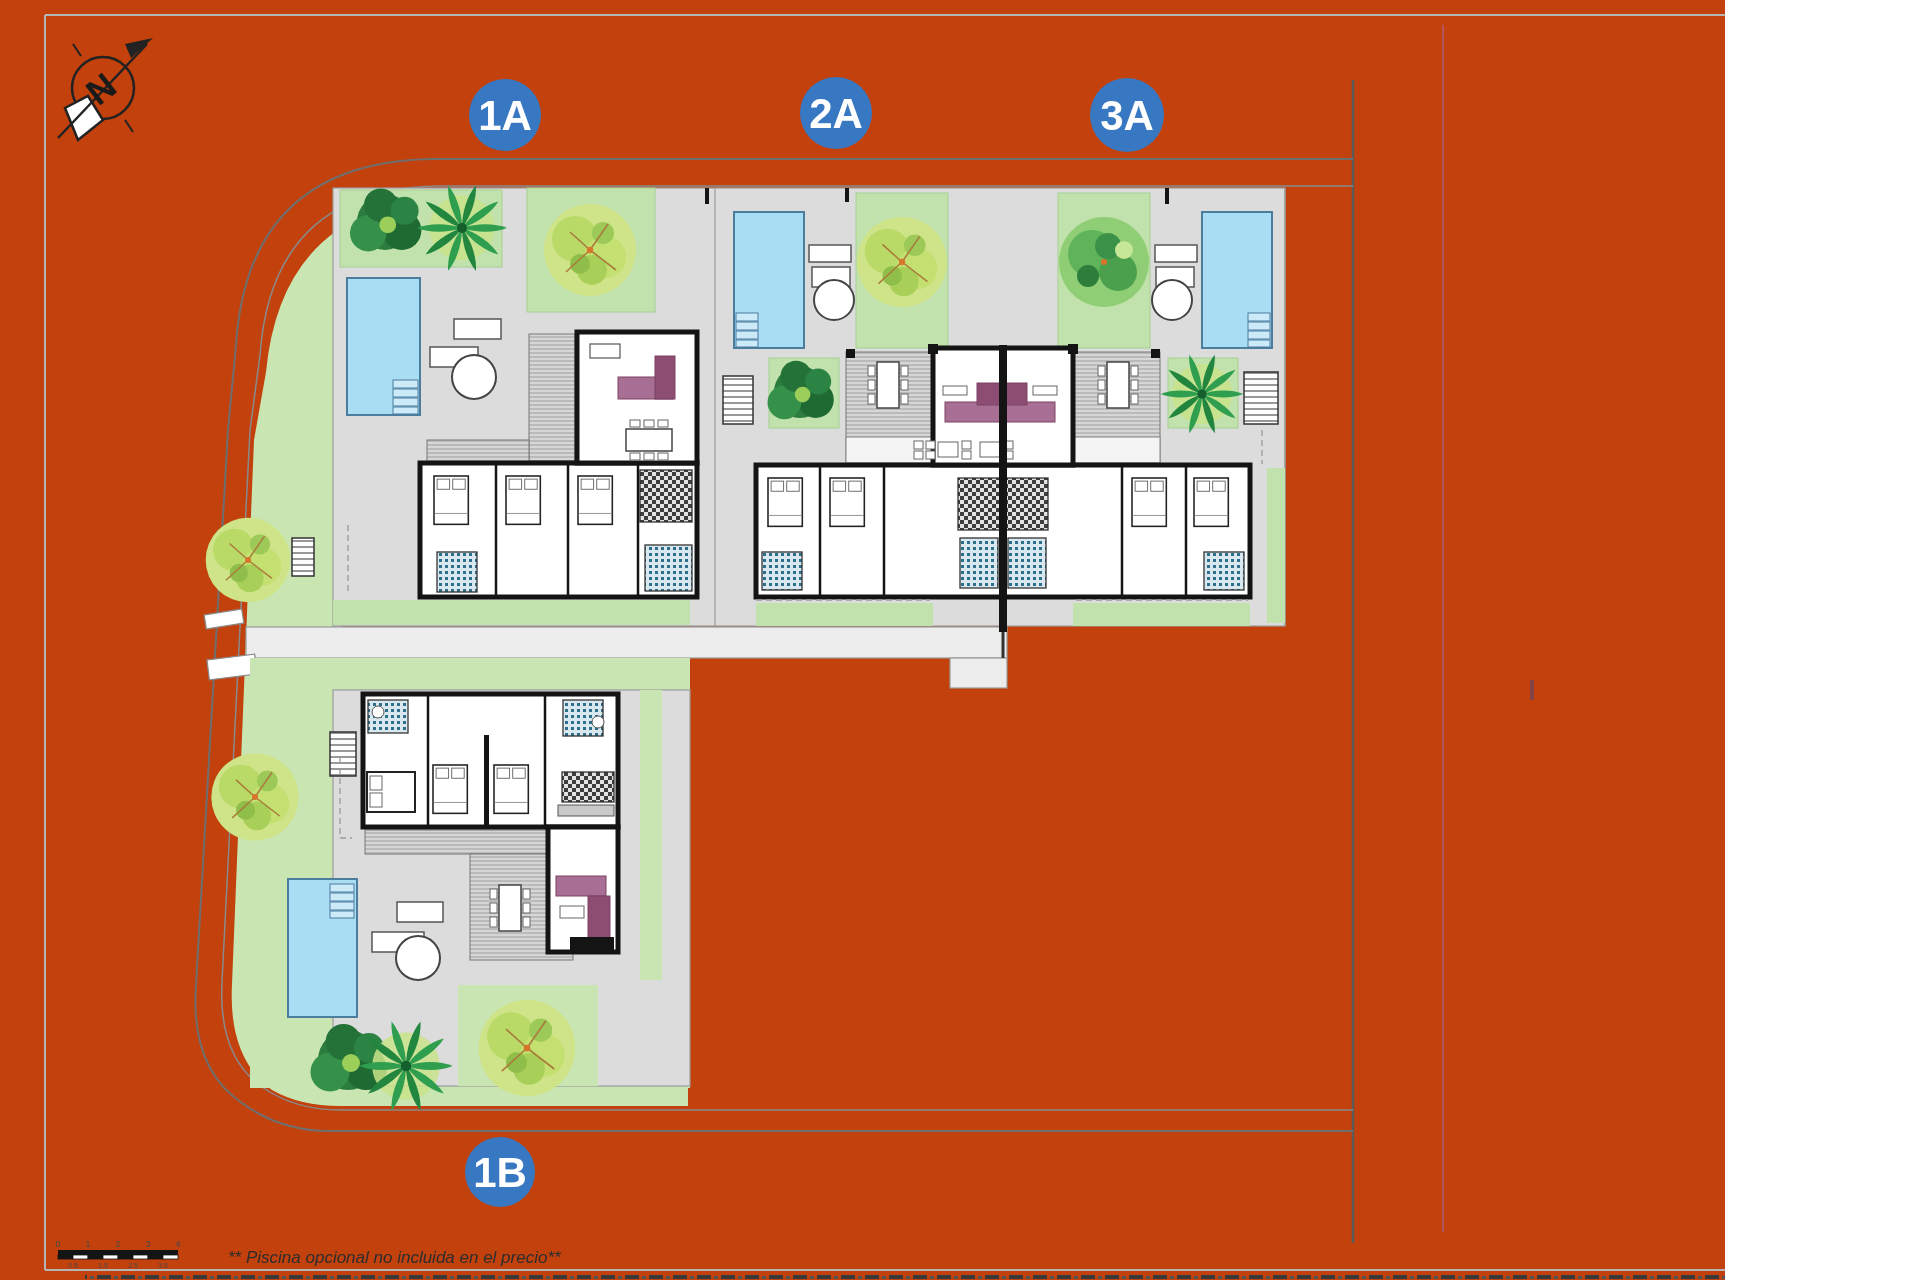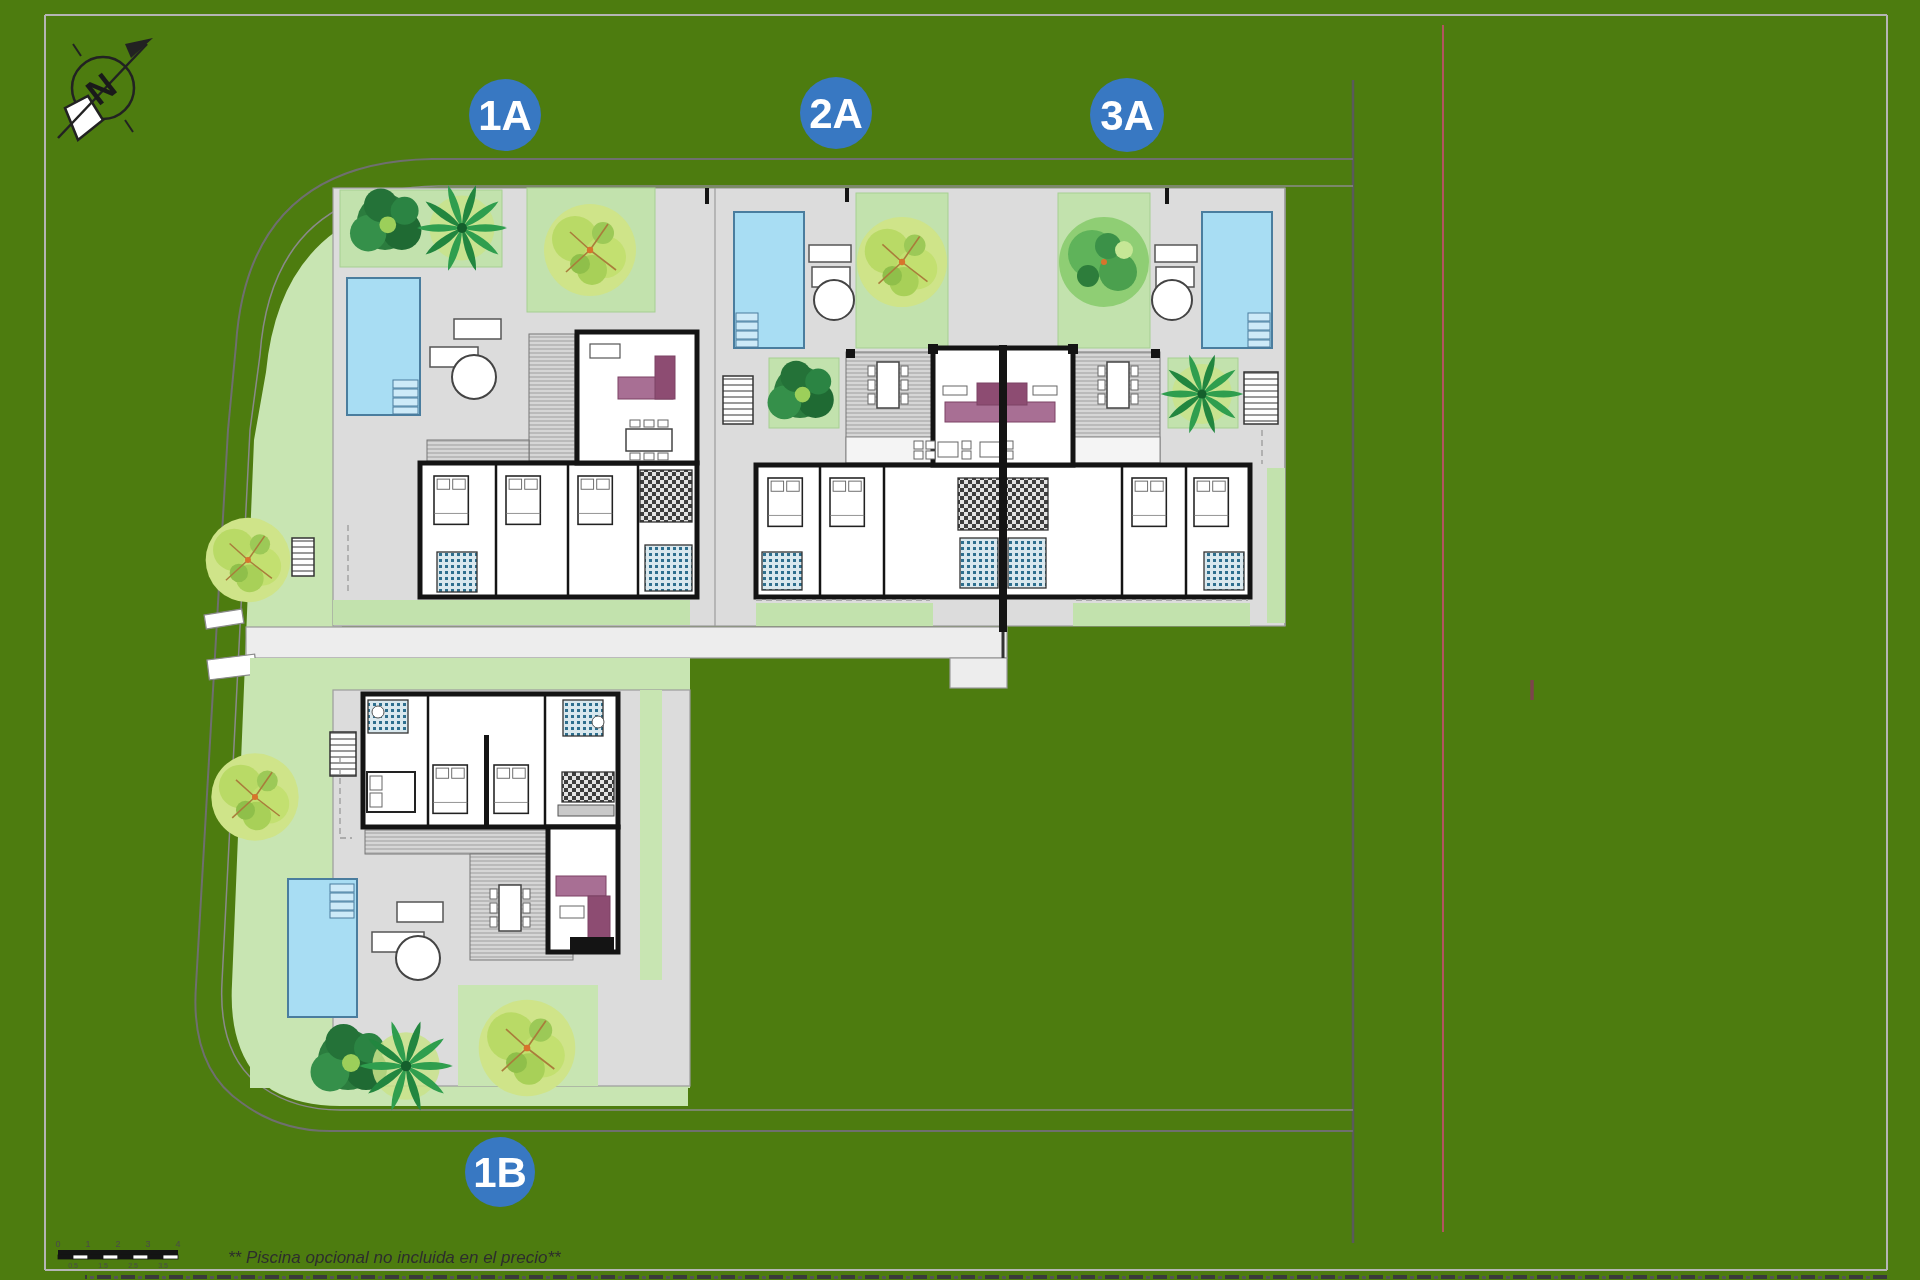--- a/index.html
+++ b/index.html
@@ -1,16 +1,16 @@
 <!DOCTYPE html>
 <html><head>
 <meta charset="utf-8">
 <style>
   html,body{margin:0;padding:0;background:#ffffff;}
-  .page{position:relative;width:1920px;height:1280px;background:#4d7c0f;overflow:hidden;
+  .page{position:relative;width:1725px;height:1280px;background:#c2410c;overflow:hidden;
         font-family:"Liberation Sans",sans-serif;text-align:right;}
   svg{position:absolute;left:0;top:0;}
   text{font-family:"Liberation Sans",sans-serif;}
   .badge-text{font-weight:bold;fill:#ffffff;}
   .caption{font-style:italic;fill:#2d2d2d;}
   .scale-num{fill:#4a4a4a;}
 </style>
 </head>
 <body>
 

